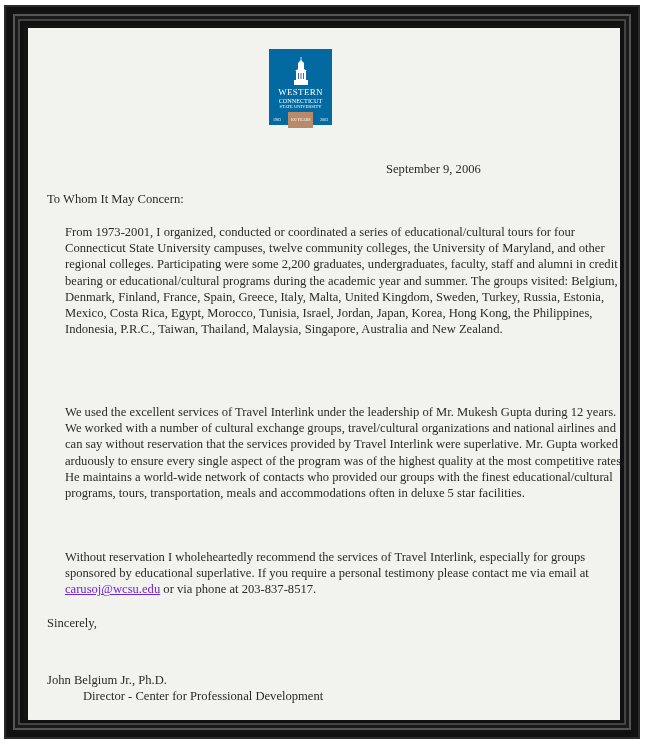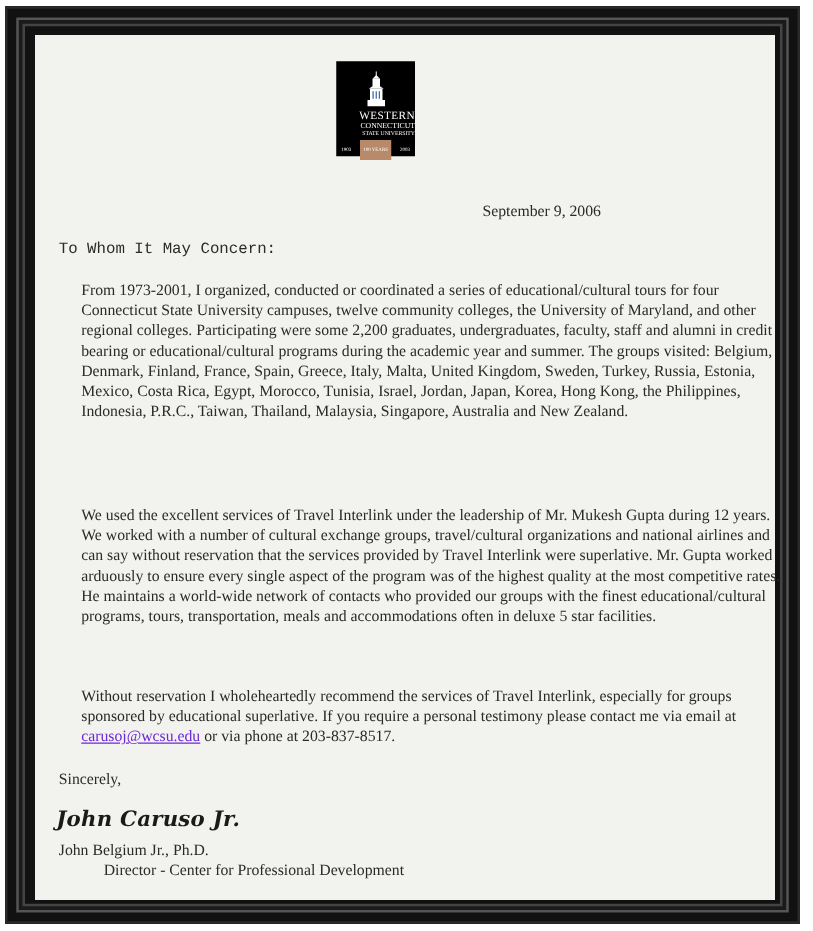--- a/index.html
+++ b/index.html
@@ -12,32 +12,32 @@
   .paper {
     position: absolute; left: 28px; top: 28px; width: 592px; height: 692px;
     background: #f2f2ee;
     font-family: "Liberation Serif", "DejaVu Serif", serif;
     color: #2a2a2a;
     font-size: 12.6px;
     line-height: 16.2px;
   }
   .logo {
     position: absolute; left: 241px; top: 21px; width: 63px; height: 76px;
-    background: #000000;
-    color: #fff; text-align: right;
+    background: #0369a1;
+    color: #fff; text-align: center;
     font-family: "Liberation Serif", serif;
   }
   .logo .tower { position: absolute; left: 24px; top: 8px; width: 16px; height: 30px; }
   .logo .w1 { position: absolute; top: 39px; left: 0; width: 100%; font-size: 9px; letter-spacing: 0.3px; line-height: 9px; }
   .logo .w2 { position: absolute; top: 48px; left: 0; width: 100%; font-size: 6.2px; line-height: 7px; }
   .logo .w3 { position: absolute; top: 55px; left: 0; width: 100%; font-size: 4.6px; line-height: 6px; }
   .logo .yrs { position: absolute; top: 63px; left: 4px; right: 4px; display: flex; justify-content: space-between; align-items: center; font-size: 4px; }
   .logo .badge { background: #b88a6a; padding: 0 3px; font-size: 4px; }
   .date { position: absolute; left: 358px; top: 133px; }
-  .greet { position: absolute; left: 19px; top: 163px; font-family: Liberation Mono, monospace; }
+  .greet { position: absolute; left: 19px; top: 163px; }
   .p { position: absolute; left: 37px; width: 560px; margin: 0; }
   .p1 { top: 196px; }
   .p2 { top: 376px; }
   .p3 { top: 521px; }
   .link { color: #6d28d9; text-decoration: underline; }
   .sinc { position: absolute; left: 19px; top: 587px; }
   .sig { position: absolute; left: 17px; top: 620px; font-family: "DejaVu Serif", serif; font-style: italic; font-weight: bold; font-size: 17px; color: #1a1a1a; letter-spacing: 0.2px; }
   .name { position: absolute; left: 19px; top: 644px; }
   .title { position: absolute; left: 35px; top: 660px; margin-left: 20px; }
 </style>
@@ -70,16 +70,15 @@
   </div>
 
   <div class="date">September 9, 2006</div>
   <div class="greet">To Whom It May Concern:</div>
 
   <p class="p p1">From 1973-2001, I  organized, conducted or coordinated a series of educational/cultural tours for four Connecticut State University campuses, twelve community colleges, the University of Maryland, and other regional colleges.  Participating were some 2,200 graduates, undergraduates, faculty, staff and alumni in credit bearing or educational/cultural programs during the academic year and summer.  The groups visited: Belgium, Denmark, Finland, France, Spain, Greece, Italy, Malta, United Kingdom, Sweden, Turkey, Russia, Estonia, Mexico, Costa Rica, Egypt, Morocco, Tunisia, Israel, Jordan, Japan, Korea, Hong Kong, the Philippines, Indonesia, P.R.C., Taiwan, Thailand, Malaysia, Singapore, Australia and New Zealand.</p>
   <p class="p p2">We used the excellent services of Travel Interlink under the leadership of Mr. Mukesh Gupta during 12 years. We worked with a number of cultural exchange groups, travel/cultural organizations and national airlines and can say without reservation that the services provided by Travel Interlink were superlative.  Mr. Gupta worked arduously to ensure every single aspect of the program was of the highest quality at the most competitive rates.  He maintains a world-wide network of contacts who provided our groups with the finest educational/cultural programs, tours, transportation, meals and accommodations often in deluxe 5 star facilities.</p>
   <p class="p p3"><span>Without reservation I wholeheartedly recommend the services of Travel Interlink, especially for groups sponsored by educational superlative. If you require a personal testimony please contact me via email at </span><a class="link">carusoj@wcsu.edu</a><span> or via phone at 203-837-8517.</span></p>
 
   <div class="sinc">Sincerely,</div>
-  <div class="sig">John Caruso Jr.</div>
   <div class="name">John Belgium Jr., Ph.D.</div>
   <div class="title">Director - Center for Professional Development</div>
 </div>
 
 </body></html>

